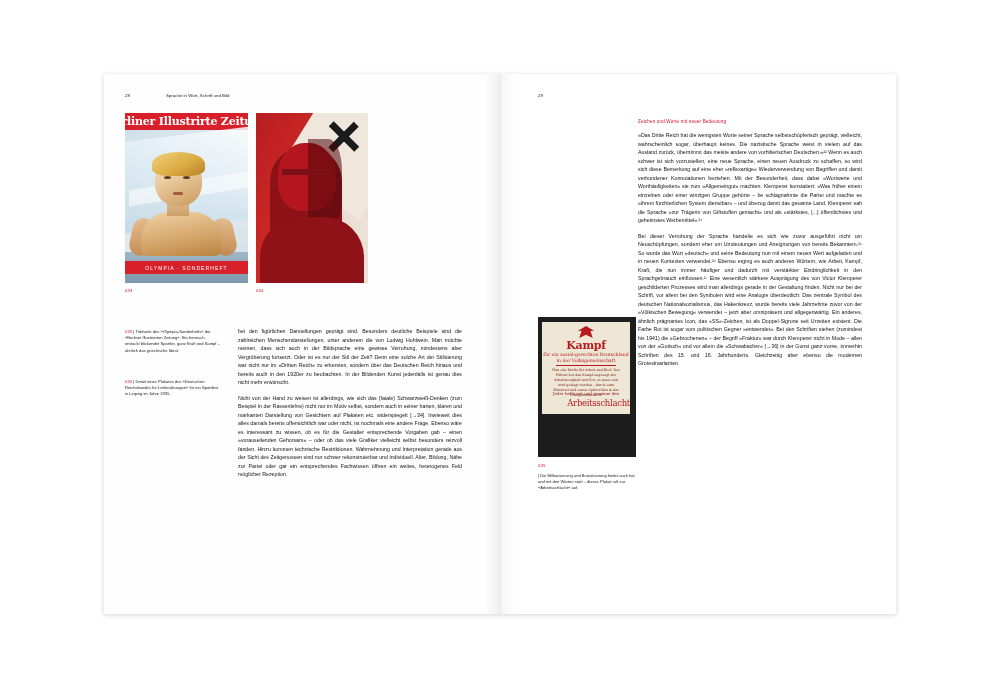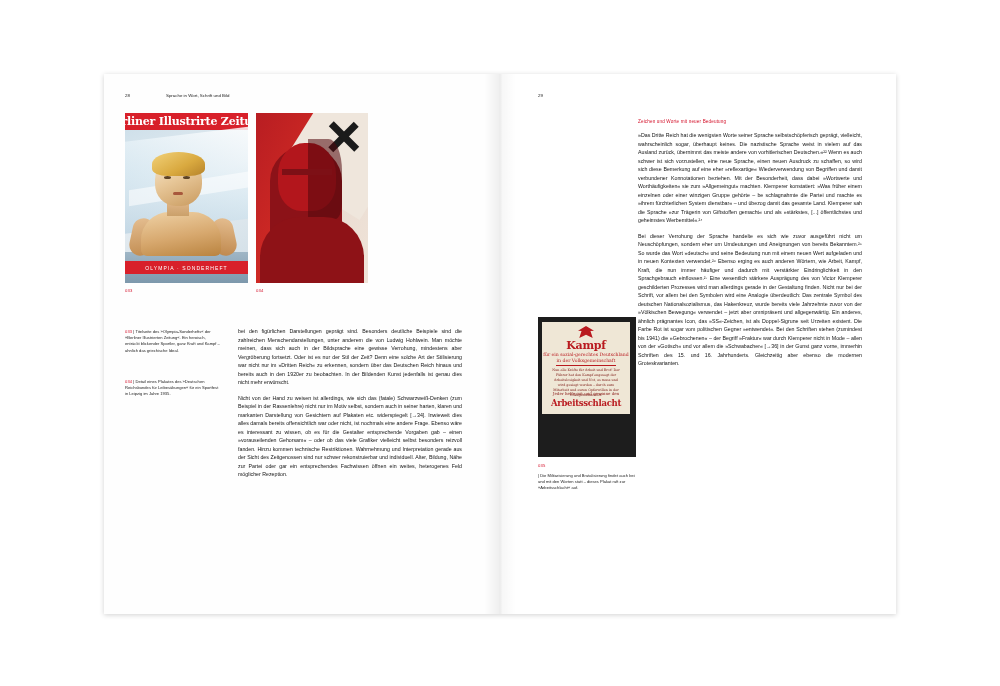--- a/index.html
+++ b/index.html
@@ -297,23 +297,23 @@
     font-family: "DejaVu Serif", serif;
     font-size: 3.3px;
     line-height: 1.5;
     color: #7d1a16;
   }
   .f035-rule {
     position: absolute; left: 14px; width: 60px; height: 1px; background: #b91a1f;
   }
   .f035-foot {
     position: absolute; left: 0; bottom: 6px; width: 88px;
-    text-align: center;
-    font-family: "DejaVu Serif", serif;
-    font-weight: bold;
+    text-align: right;
+    font-family: "DejaVu Serif", serif;
+    font-weight: normal;
     font-size: 8.5px;
     color: #b91a1f;
     letter-spacing: -0.3px;
   }
   .f035-foot2 {
     position: absolute; left: 0; bottom: 18px; width: 88px;
     text-align: center;
     font-family: "DejaVu Serif", serif;
     font-size: 4px;
     color: #8a1a18;

